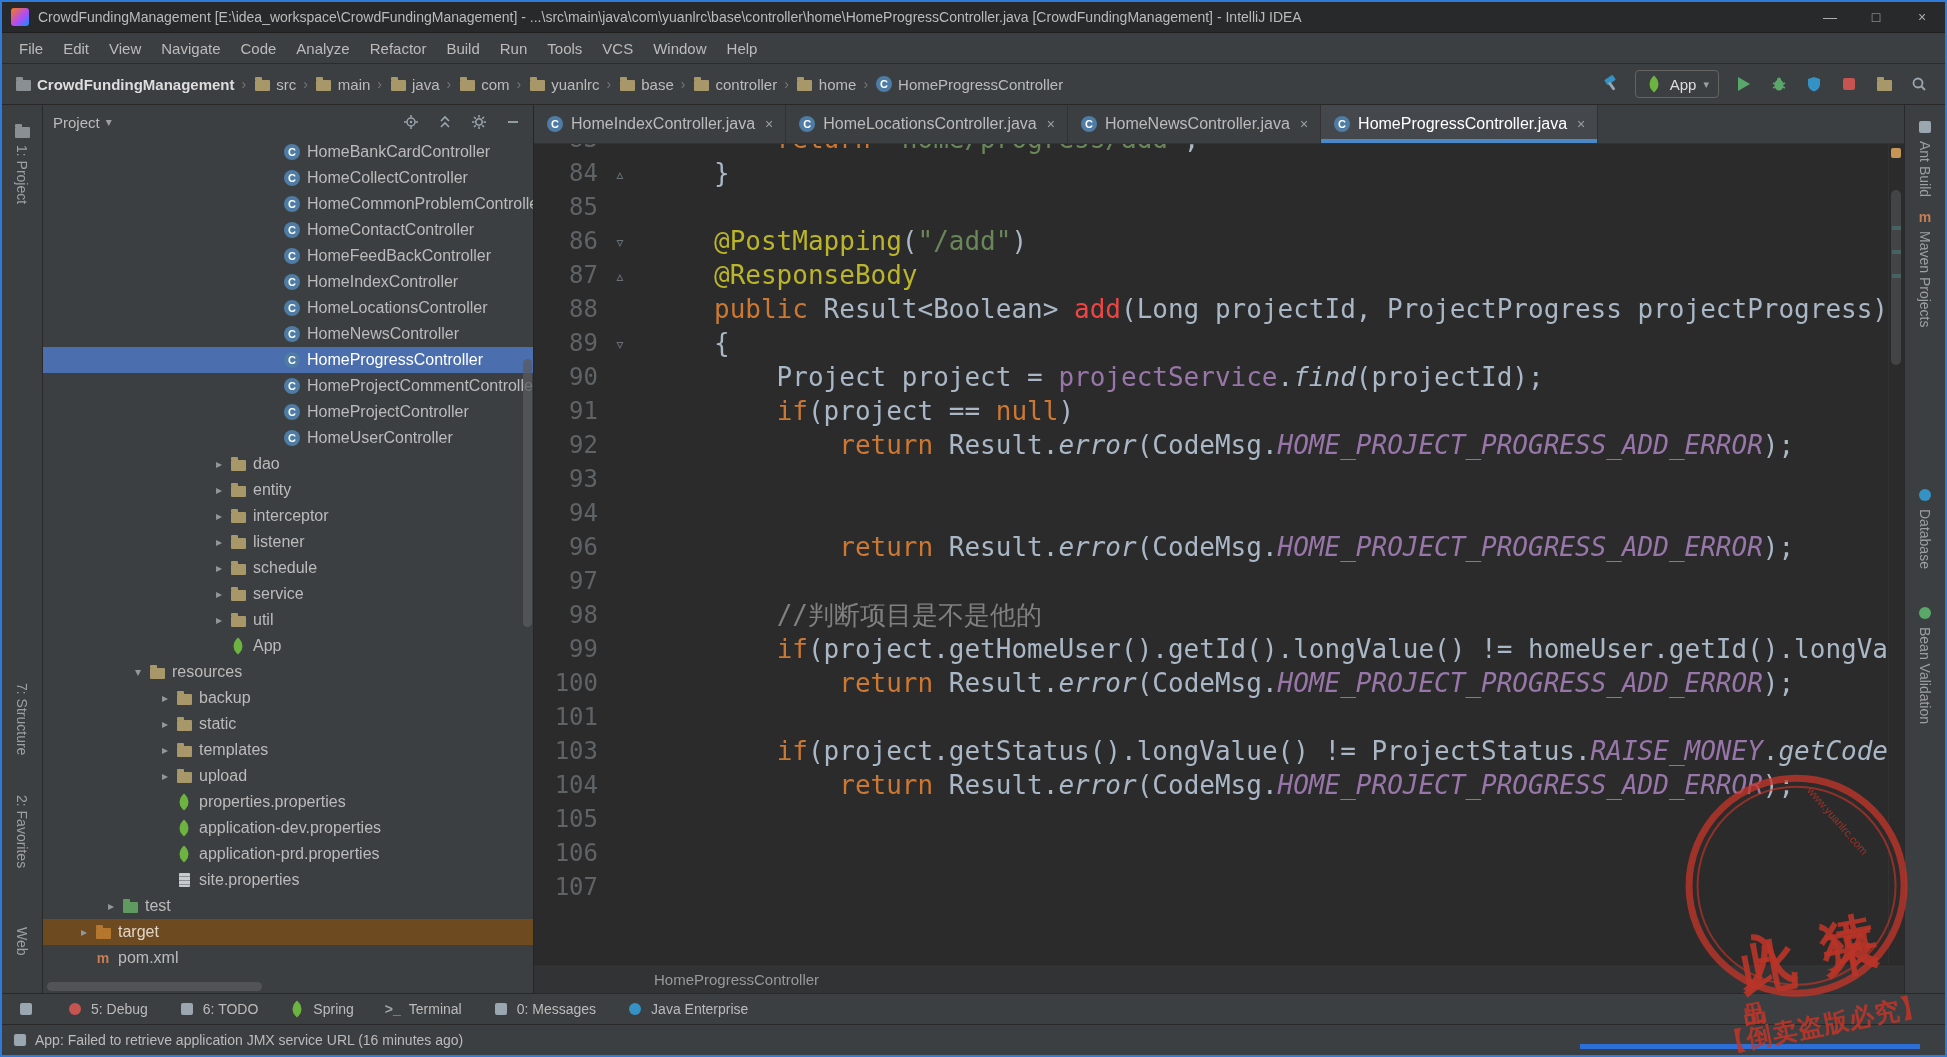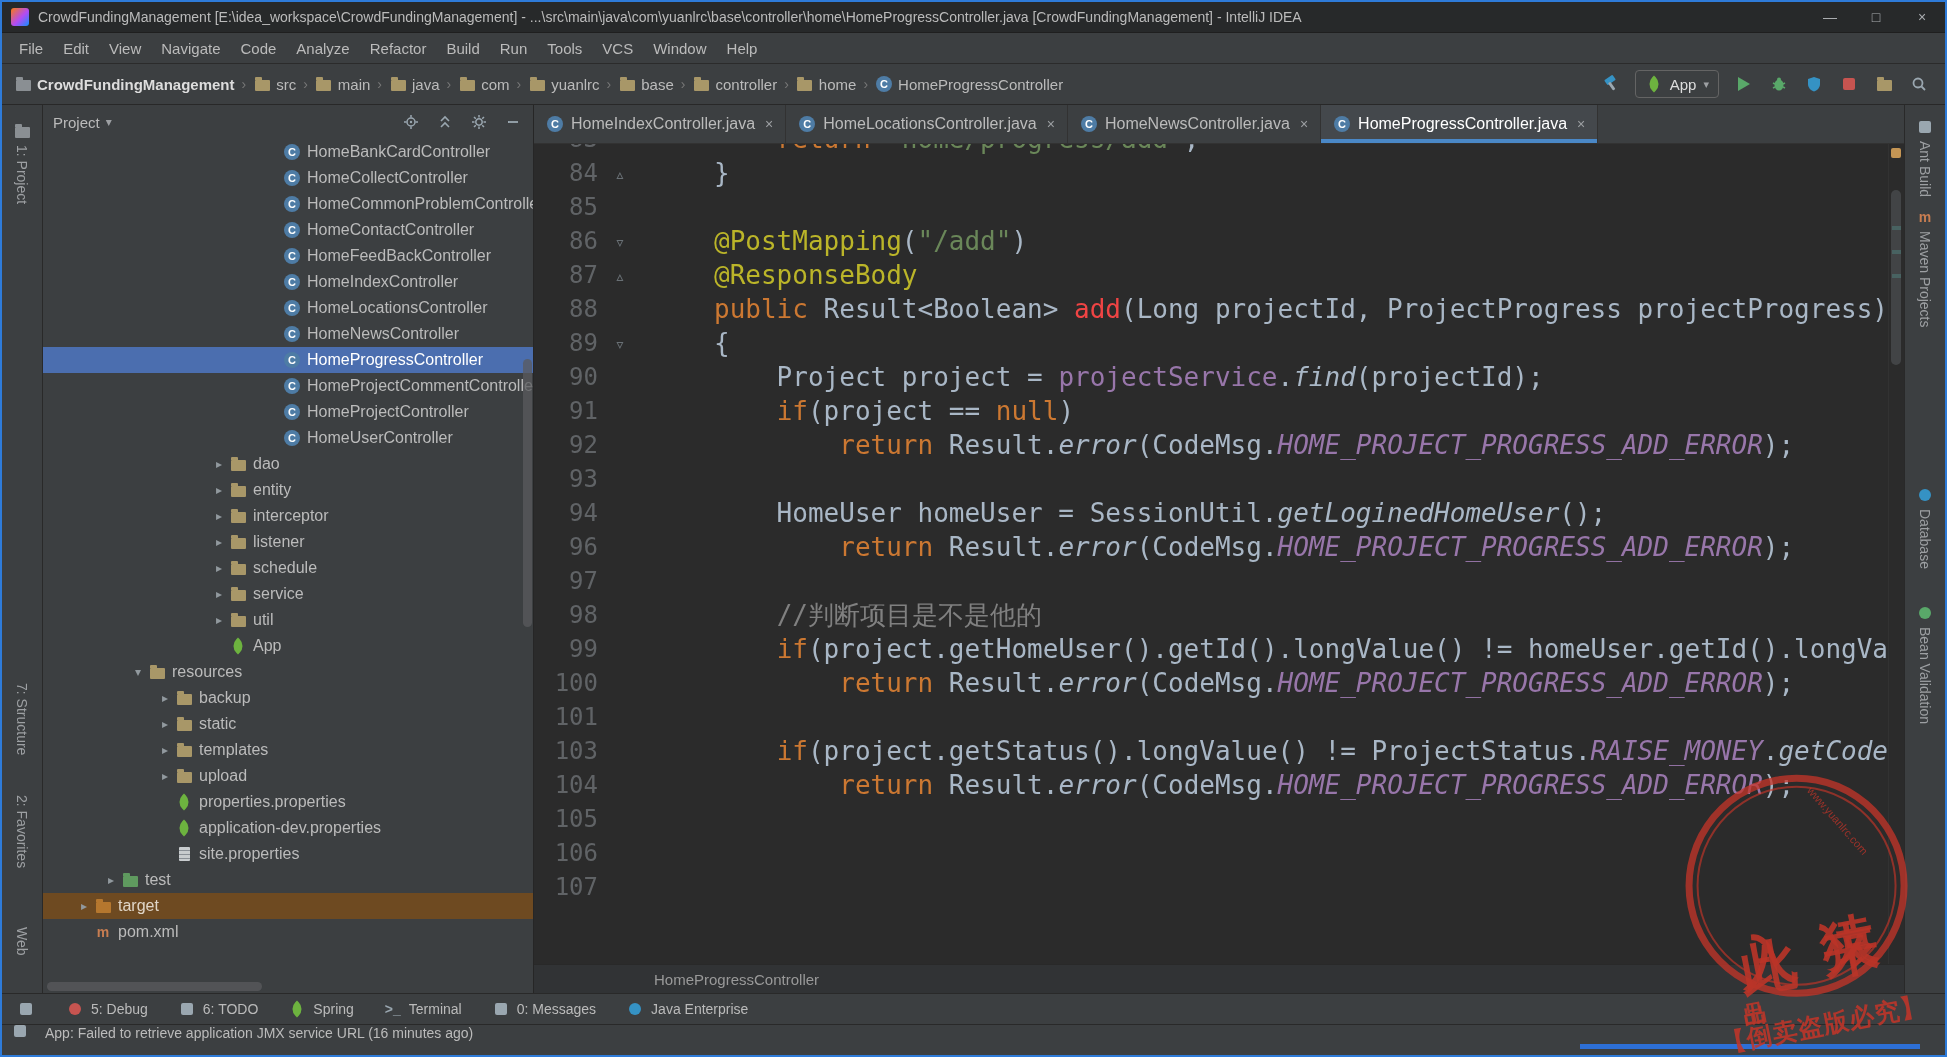--- a/index.html
+++ b/index.html
@@ -67,21 +67,21 @@
   .tk-cst{color:#9876aa;font-style:italic}.tk-fld{color:#9876aa}.tk-itl{font-style:italic}.tk-dcl{color:#ef4444}
   .scrollcol{position:absolute;top:0;right:0;bottom:0;width:15px;background:#2b2b2b;border-left:1px solid #323232}
   .insp{position:absolute;top:4px;left:2px;width:10px;height:10px;background:#c49554;border-radius:2px}
   .mark{position:absolute;left:3px;width:9px;height:4px;background:#3e8e83}
   .thumb-v{position:absolute;left:2px;top:46px;width:10px;height:175px;background:#4d5052;border-radius:5px;opacity:.7}
   .ebread{height:28px;flex:none;background:#313335;border-top:1px solid #292929;display:flex;align-items:center;padding-left:120px;font-size:15px;color:#999999}
 
   
   .bottombar{height:30px;flex:none;background:#3c3f41;border-top:1px solid #292929;display:flex;align-items:center;gap:30px;padding:0 14px;font-size:14px;color:#bbbbbb}
   .bitem{display:flex;align-items:center;gap:7px}
-  .statusbar{height:30px;flex:none;background:#3c3f41;border-top:1px solid #292929;display:flex;padding:0 12px;font-size:14px;color:#bbbbbb;gap:19px}
+  .statusbar{height:30px;flex:none;background:#3c3f41;border-top:1px solid #292929;display:flex;align-items:center;padding:0 12px;font-size:14px;color:#bbbbbb;gap:9px}
 
   
   .icon{display:inline-flex;align-items:center;justify-content:center;width:18px;height:16px;flex:none}
   .sh-circle{width:16px;height:16px;border-radius:50%;font-size:11px;font-weight:bold;line-height:16px;text-align:center}
   .sh-folder{position:relative;width:15px;height:11px;background:var(--ic);border-radius:1px;margin-top:3px}
   .sh-folder::before{content:"";position:absolute;top:-3px;left:0;width:7px;height:3px;background:var(--ic);border-radius:1px 1px 0 0}
   .sh-leaf{width:12px;height:12px;background:var(--ic);border-radius:0 80% 0 80%;transform:rotate(45deg)}
   .sh-doc{width:11px;height:14px;background:#c8ccce;border-radius:1px;
     background-image:repeating-linear-gradient(#c8ccce 0 3px,#8a9096 3px 4px)}
   .sh-glyph{font-weight:bold;font-size:14px}
@@ -506,20 +506,26 @@
             <span class="lbl">properties.properties</span>
           </div>
           <div class="trow" style="padding-left: 132px;">
             <span class="icon">
               <span class="sh-leaf" style="--ic: #6db33f;"></span>
             </span>
             <span class="lbl">application-dev.properties</span>
           </div>
           <div class="trow" style="padding-left: 132px;">
             <span class="icon">
+              <span class="sh-leaf" style="--ic: #6db33f;"></span>
+            </span>
+            <span class="lbl">application-prd.properties</span>
+          </div>
+          <div class="trow" style="padding-left: 132px;">
+            <span class="icon">
               <span class="sh-doc" style="--ic: #aeb6bc;"></span>
             </span>
             <span class="lbl">site.properties</span>
           </div>
           <div class="trow" style="padding-left: 58px;">
             <span class="arrow">▸</span>
             <span class="icon">
               <span class="sh-folder" style="--ic: #5f9a5f;"></span>
             </span>
             <span class="lbl">test</span>
@@ -579,21 +585,21 @@
             <div class="cl"><span class="ln">84</span><span class="fold">▵</span><span class="code"><span>}</span></span></div>
             <div class="cl"><span class="ln">85</span><span class="fold"></span><span class="code"></span></div>
             <div class="cl"><span class="ln">86</span><span class="fold">▿</span><span class="code"><span class="tk-ann">@PostMapping</span><span>(</span><span class="tk-str">"/add"</span><span>)</span></span></div>
             <div class="cl"><span class="ln">87</span><span class="fold">▵</span><span class="code"><span class="tk-ann">@ResponseBody</span></span></div>
             <div class="cl"><span class="ln">88</span><span class="fold"></span><span class="code"><span class="tk-kw">public </span><span>Result&lt;Boolean&gt; </span><span class="tk-dcl">add</span><span>(Long projectId, ProjectProgress projectProgress)</span></span></div>
             <div class="cl"><span class="ln">89</span><span class="fold">▿</span><span class="code"><span>{</span></span></div>
             <div class="cl"><span class="ln">90</span><span class="fold"></span><span class="code"><span>    Project project = </span><span class="tk-fld">projectService</span><span>.</span><span class="tk-itl">find</span><span>(projectId);</span></span></div>
             <div class="cl"><span class="ln">91</span><span class="fold"></span><span class="code"><span>    </span><span class="tk-kw">if</span><span>(project == </span><span class="tk-kw">null</span><span>)</span></span></div>
             <div class="cl"><span class="ln">92</span><span class="fold"></span><span class="code"><span>        </span><span class="tk-kw">return </span><span>Result.</span><span class="tk-itl">error</span><span>(CodeMsg.</span><span class="tk-cst">HOME_PROJECT_PROGRESS_ADD_ERROR</span><span>);</span></span></div>
             <div class="cl"><span class="ln">93</span><span class="fold"></span><span class="code"></span></div>
-            <div class="cl"><span class="ln">94</span><span class="fold"></span><span class="code"><span>    HomeUser homeUser = SessionUtil.</span><span class="tk-itl">getLoginedHomeUser</span><span>();</span></span></div>
+            <div class="cl"><span class="ln">94</span><span class="fold"></span></div>
             <div class="cl"><span class="ln">96</span><span class="fold"></span><span class="code"><span>        </span><span class="tk-kw">return </span><span>Result.</span><span class="tk-itl">error</span><span>(CodeMsg.</span><span class="tk-cst">HOME_PROJECT_PROGRESS_ADD_ERROR</span><span>);</span></span></div>
             <div class="cl"><span class="ln">97</span><span class="fold"></span><span class="code"></span></div>
             <div class="cl"><span class="ln">98</span><span class="fold"></span><span class="code"><span>    </span><span class="tk-cmt">//判断项目是不是他的</span></span></div>
             <div class="cl"><span class="ln">99</span><span class="fold"></span><span class="code"><span>    </span><span class="tk-kw">if</span><span>(project.getHomeUser().getId().longValue() != homeUser.getId().longValue())</span></span></div>
             <div class="cl"><span class="ln">100</span><span class="fold"></span><span class="code"><span>        </span><span class="tk-kw">return </span><span>Result.</span><span class="tk-itl">error</span><span>(CodeMsg.</span><span class="tk-cst">HOME_PROJECT_PROGRESS_ADD_ERROR</span><span>);</span></span></div>
             <div class="cl"><span class="ln">101</span><span class="fold"></span><span class="code"></span></div>
             <div class="cl"><span class="ln">103</span><span class="fold"></span><span class="code"><span>    </span><span class="tk-kw">if</span><span>(project.getStatus().longValue() != ProjectStatus.</span><span class="tk-cst">RAISE_MONEY</span><span>.</span><span class="tk-itl">getCode</span><span>())</span></span></div>
             <div class="cl"><span class="ln">104</span><span class="fold"></span><span class="code"><span>        </span><span class="tk-kw">return </span><span>Result.</span><span class="tk-itl">error</span><span>(CodeMsg.</span><span class="tk-cst">HOME_PROJECT_PROGRESS_ADD_ERROR</span><span>);</span></span></div>
             <div class="cl"><span class="ln">105</span><span class="fold"></span><span class="code"></span></div>
             <div class="cl"><span class="ln">106</span><span class="fold"></span></div>

